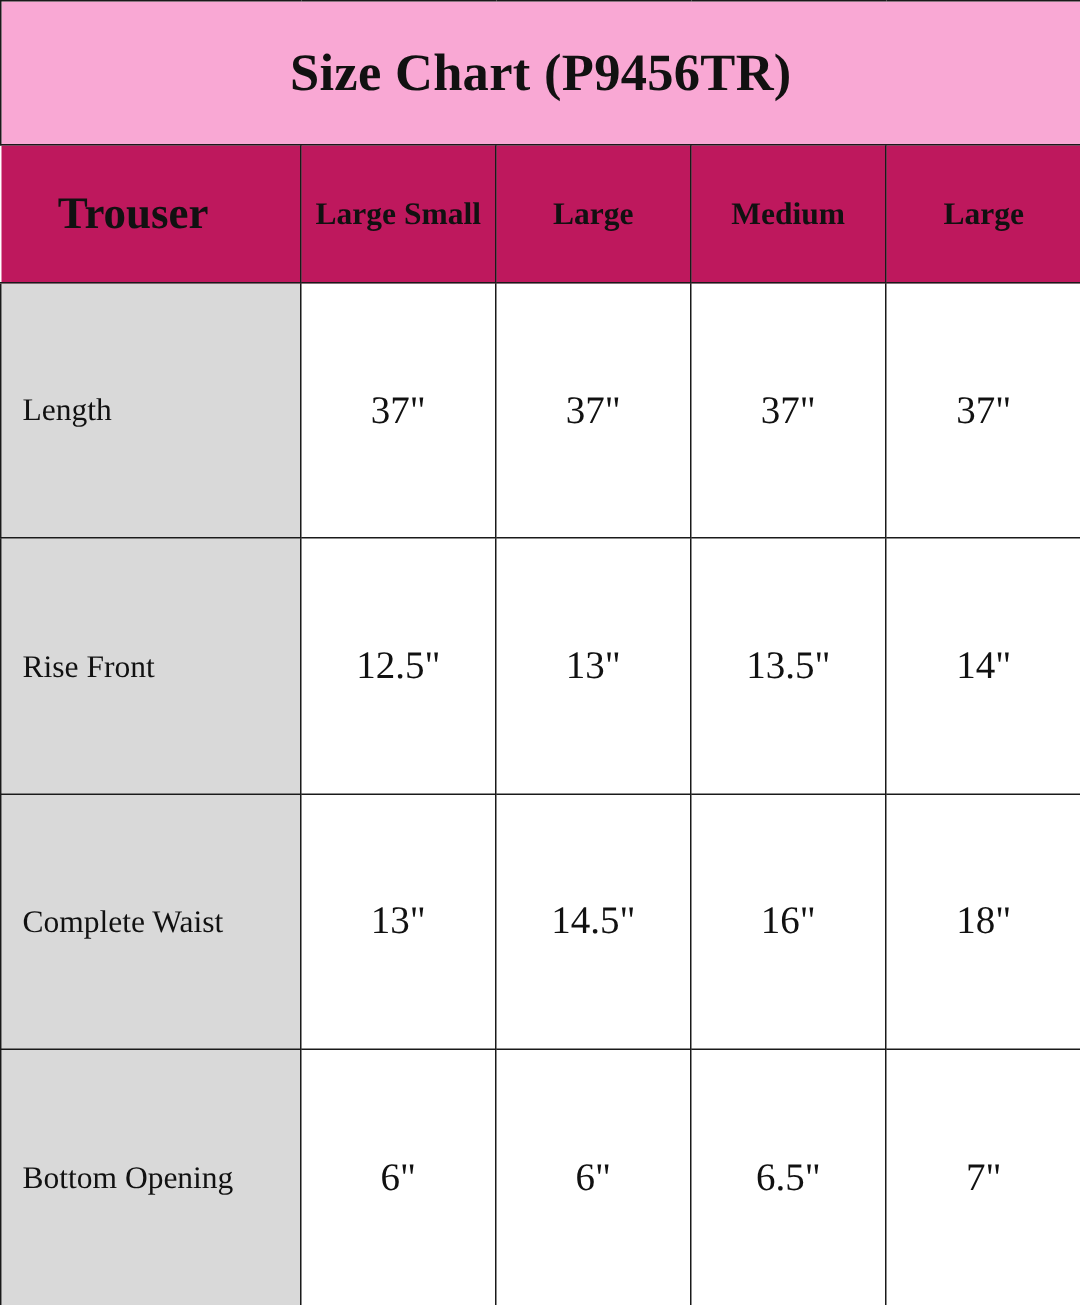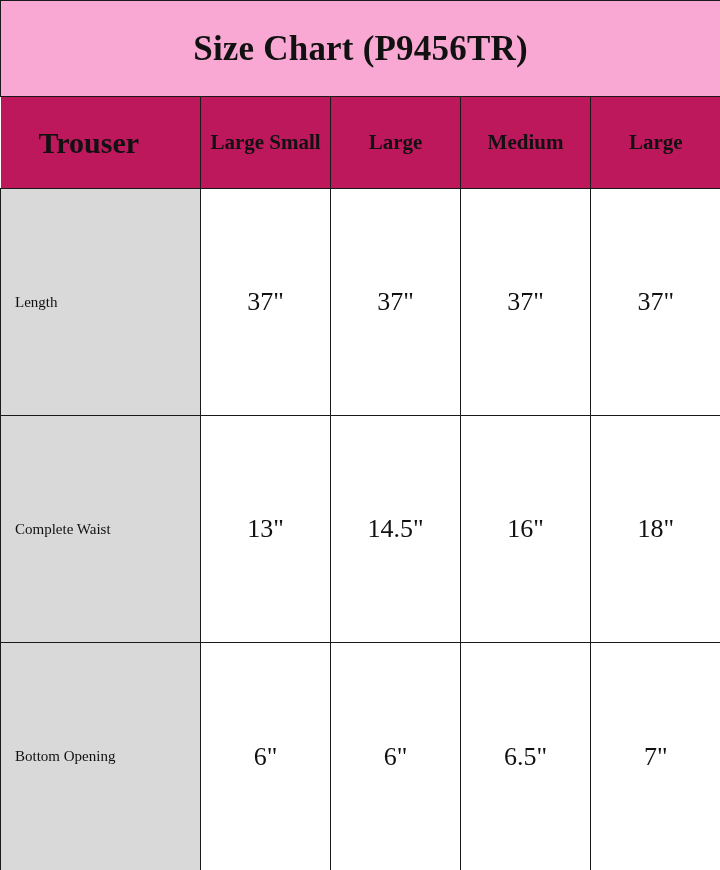--- a/index.html
+++ b/index.html
@@ -62,21 +62,21 @@
   }
   .header-row th.last {
     border-right: none;
   }
   
   tbody tr {
     height: 98px;
   }
   td.row-label {
     background: #d9d9d9;
-    font-size: 15px;
+    font-size: 21px;
     text-align: left;
     padding-left: 14px;
     vertical-align: middle;
     border-left: none;
   }
   td.value {
     background: #ffffff;
     font-size: 26px;
     text-align: center;
     vertical-align: middle;
@@ -117,20 +117,27 @@
     </thead>
     <tbody>
       <tr>
         <td class="row-label">Length</td>
         <td class="value">37"</td>
         <td class="value">37"</td>
         <td class="value">37"</td>
         <td class="value last">37"</td>
       </tr>
       <tr>
+        <td class="row-label">Rise Front</td>
+        <td class="value">12.5"</td>
+        <td class="value">13"</td>
+        <td class="value">13.5"</td>
+        <td class="value last">14"</td>
+      </tr>
+      <tr>
         <td class="row-label">Complete Waist</td>
         <td class="value">13"</td>
         <td class="value">14.5"</td>
         <td class="value">16"</td>
         <td class="value last">18"</td>
       </tr>
       <tr>
         <td class="row-label">Bottom Opening</td>
         <td class="value">6"</td>
         <td class="value">6"</td>

